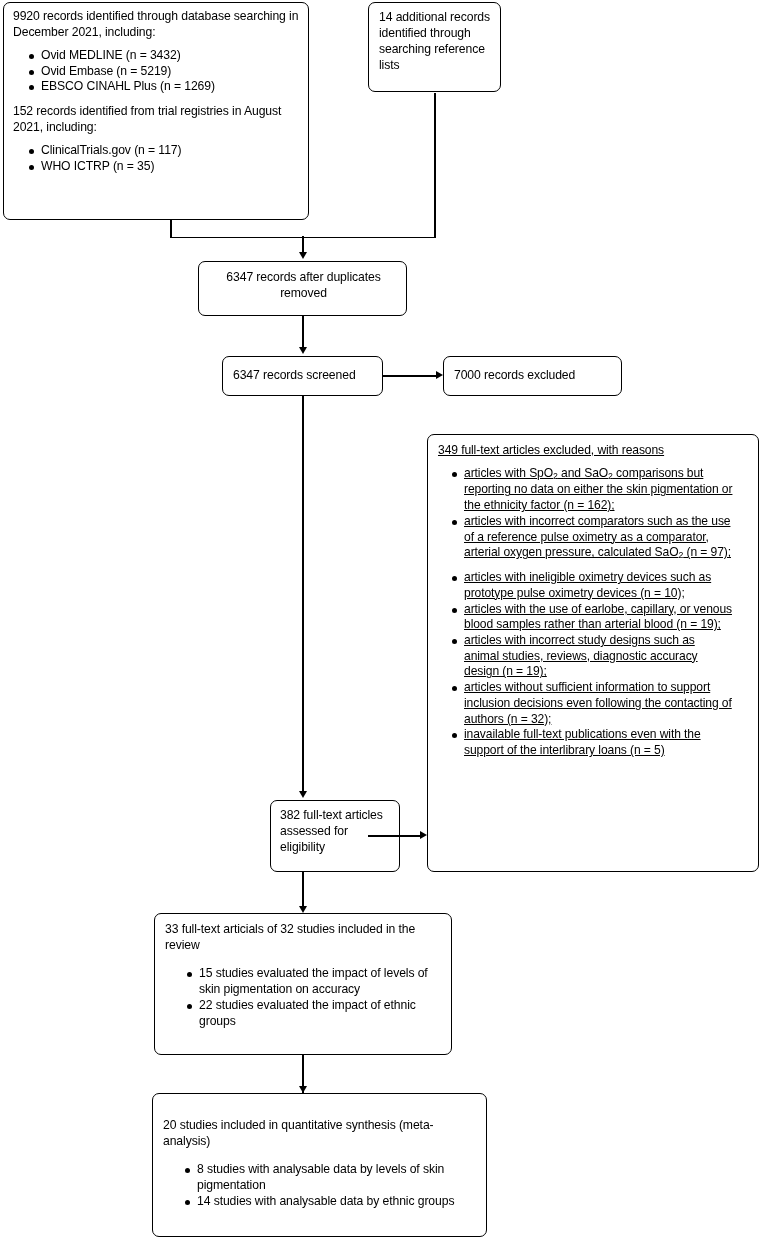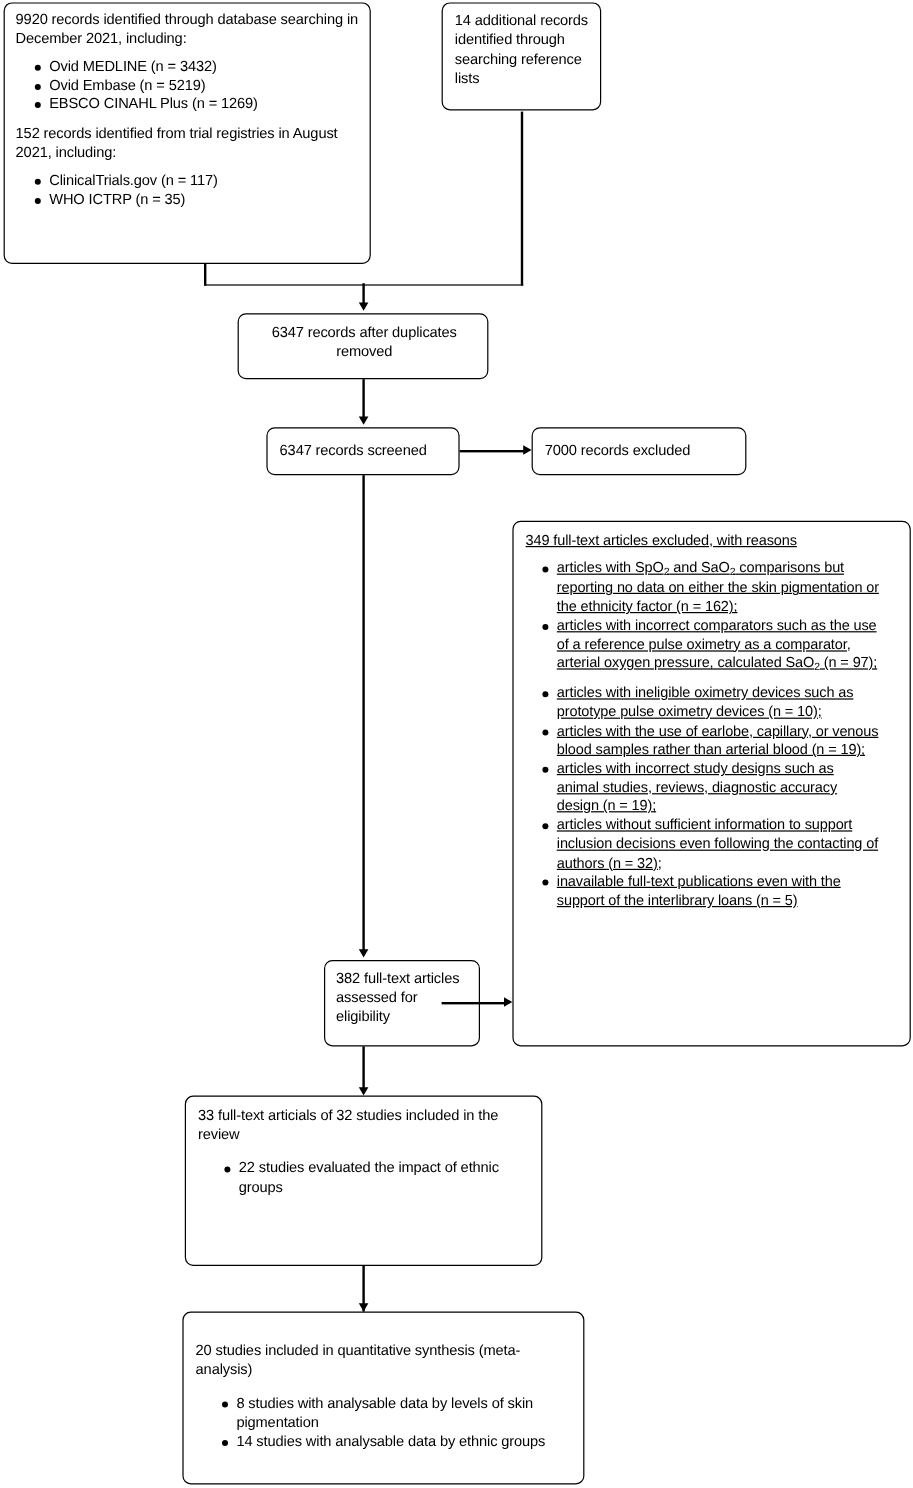--- a/index.html
+++ b/index.html
@@ -176,20 +176,21 @@
       <li>inavailable full-text publications even with the support of the interlibrary loans (n = 5)</li>
     </ul>
   </div>
 
   <div class="vline" style="left:302px; top:872px; height:36px;"></div>
   <div class="arrow-down" style="left:298.5px; top:906px;"></div>
 
   <div class="box" id="box-included-review" style="left:154px; top:913px; width:298px; height:142px; padding:8px 8px 6px 10px;">
     <p>33 full-text articials of 32 studies included in the review</p>
     <ul class="bl2" style="margin-top:12px;">
+      <li>15 studies evaluated the impact of levels of skin pigmentation on accuracy</li>
       <li>22 studies evaluated the impact of ethnic groups</li>
     </ul>
   </div>
 
   <div class="vline" style="left:302px; top:1055px; height:38px;"></div>
   <div class="arrow-down" style="left:298.5px; top:1086px;"></div>
 
   <div class="box" id="box-included-meta" style="left:152px; top:1093px; width:335px; height:144px; padding:24px 8px 6px 10px;">
     <p>20 studies included in quantitative synthesis (meta-analysis)</p>
     <ul class="bl2" style="margin-top:12px;">

